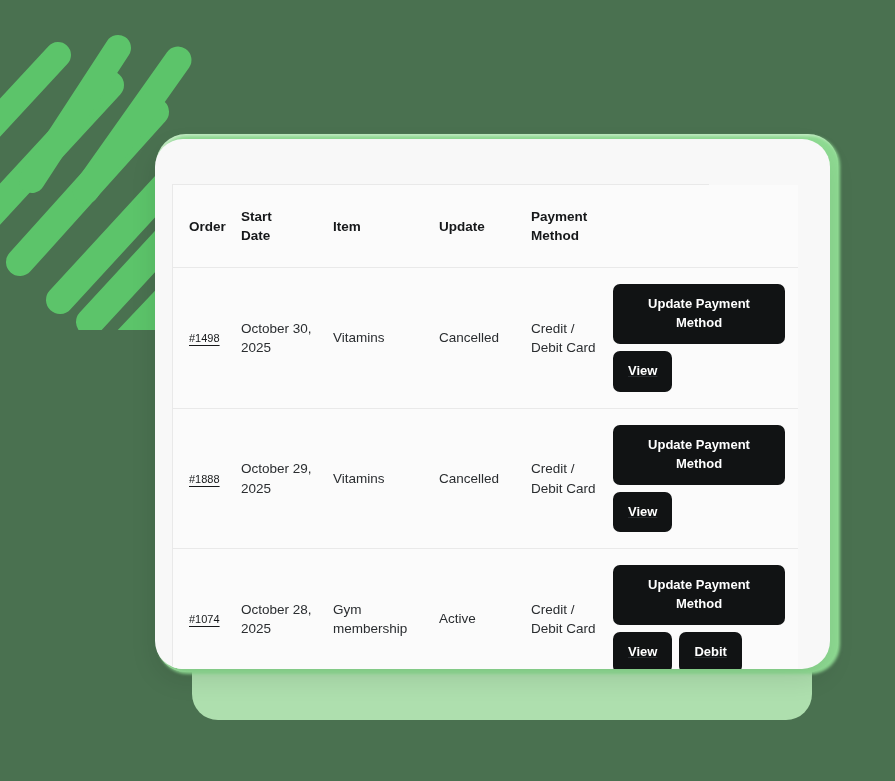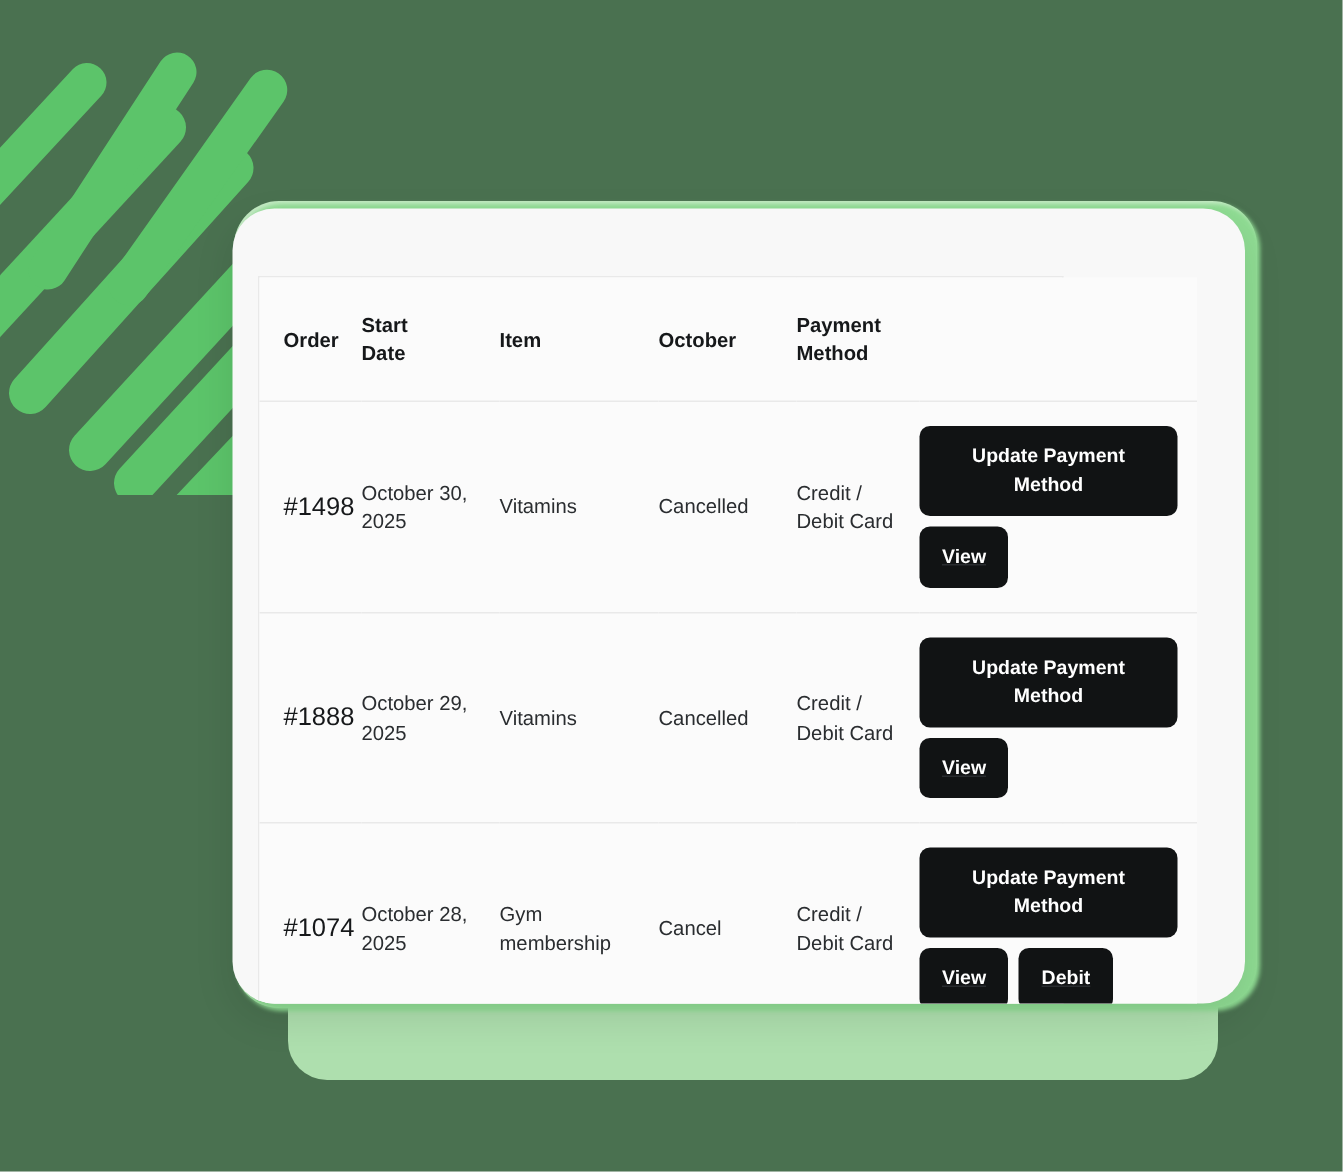--- a/index.html
+++ b/index.html
@@ -114,23 +114,24 @@
 
   .col-order  { width: 68px; }
   .col-date   { width: 92px; }
   .col-item   { width: 106px; }
   .col-status { width: 92px; }
   .col-pay    { width: 82px; }
   .col-act    { width: 185px; }
 
   .order-link {
     color: #16181a;
+    text-decoration: underline;
     text-underline-offset: 3px;
     cursor: pointer;
-    font-size: 17px;
+    font-size: 11px;
   }
 
   .actions {
     display: flex;
     flex-direction: column;
     align-items: flex-start;
     gap: 7px;
   }
   .actions-row {
     display: flex;
@@ -202,21 +203,21 @@
           <col class="col-act">
       </colgroup>
       <thead>
         <tr>
           <th>Order</th>
           <th>
             <span>Start</span><br>
             <span>Date</span>
           </th>
           <th>Item</th>
-          <th>October</th>
+          <th>Update</th>
           <th>
             <span>Payment</span><br>
             <span>Method</span>
           </th>
           <th></th>
         </tr>
       </thead>
       <tbody>
         <tr>
           <td>
@@ -251,21 +252,21 @@
               </div>
             </div>
           </td>
         </tr>
         <tr>
           <td>
             <a class="order-link">#1074</a>
           </td>
           <td>October 28, 2025</td>
           <td>Gym membership</td>
-          <td>Cancel</td>
+          <td>Active</td>
           <td>Credit / Debit Card</td>
           <td>
             <div class="actions">
               <button class="btn btn-wide">Update Payment Method</button>
               <div class="actions-row">
                 <button class="btn btn-sm">View</button>
                 <button class="btn btn-sm">Debit</button>
               </div>
             </div>
           </td>

